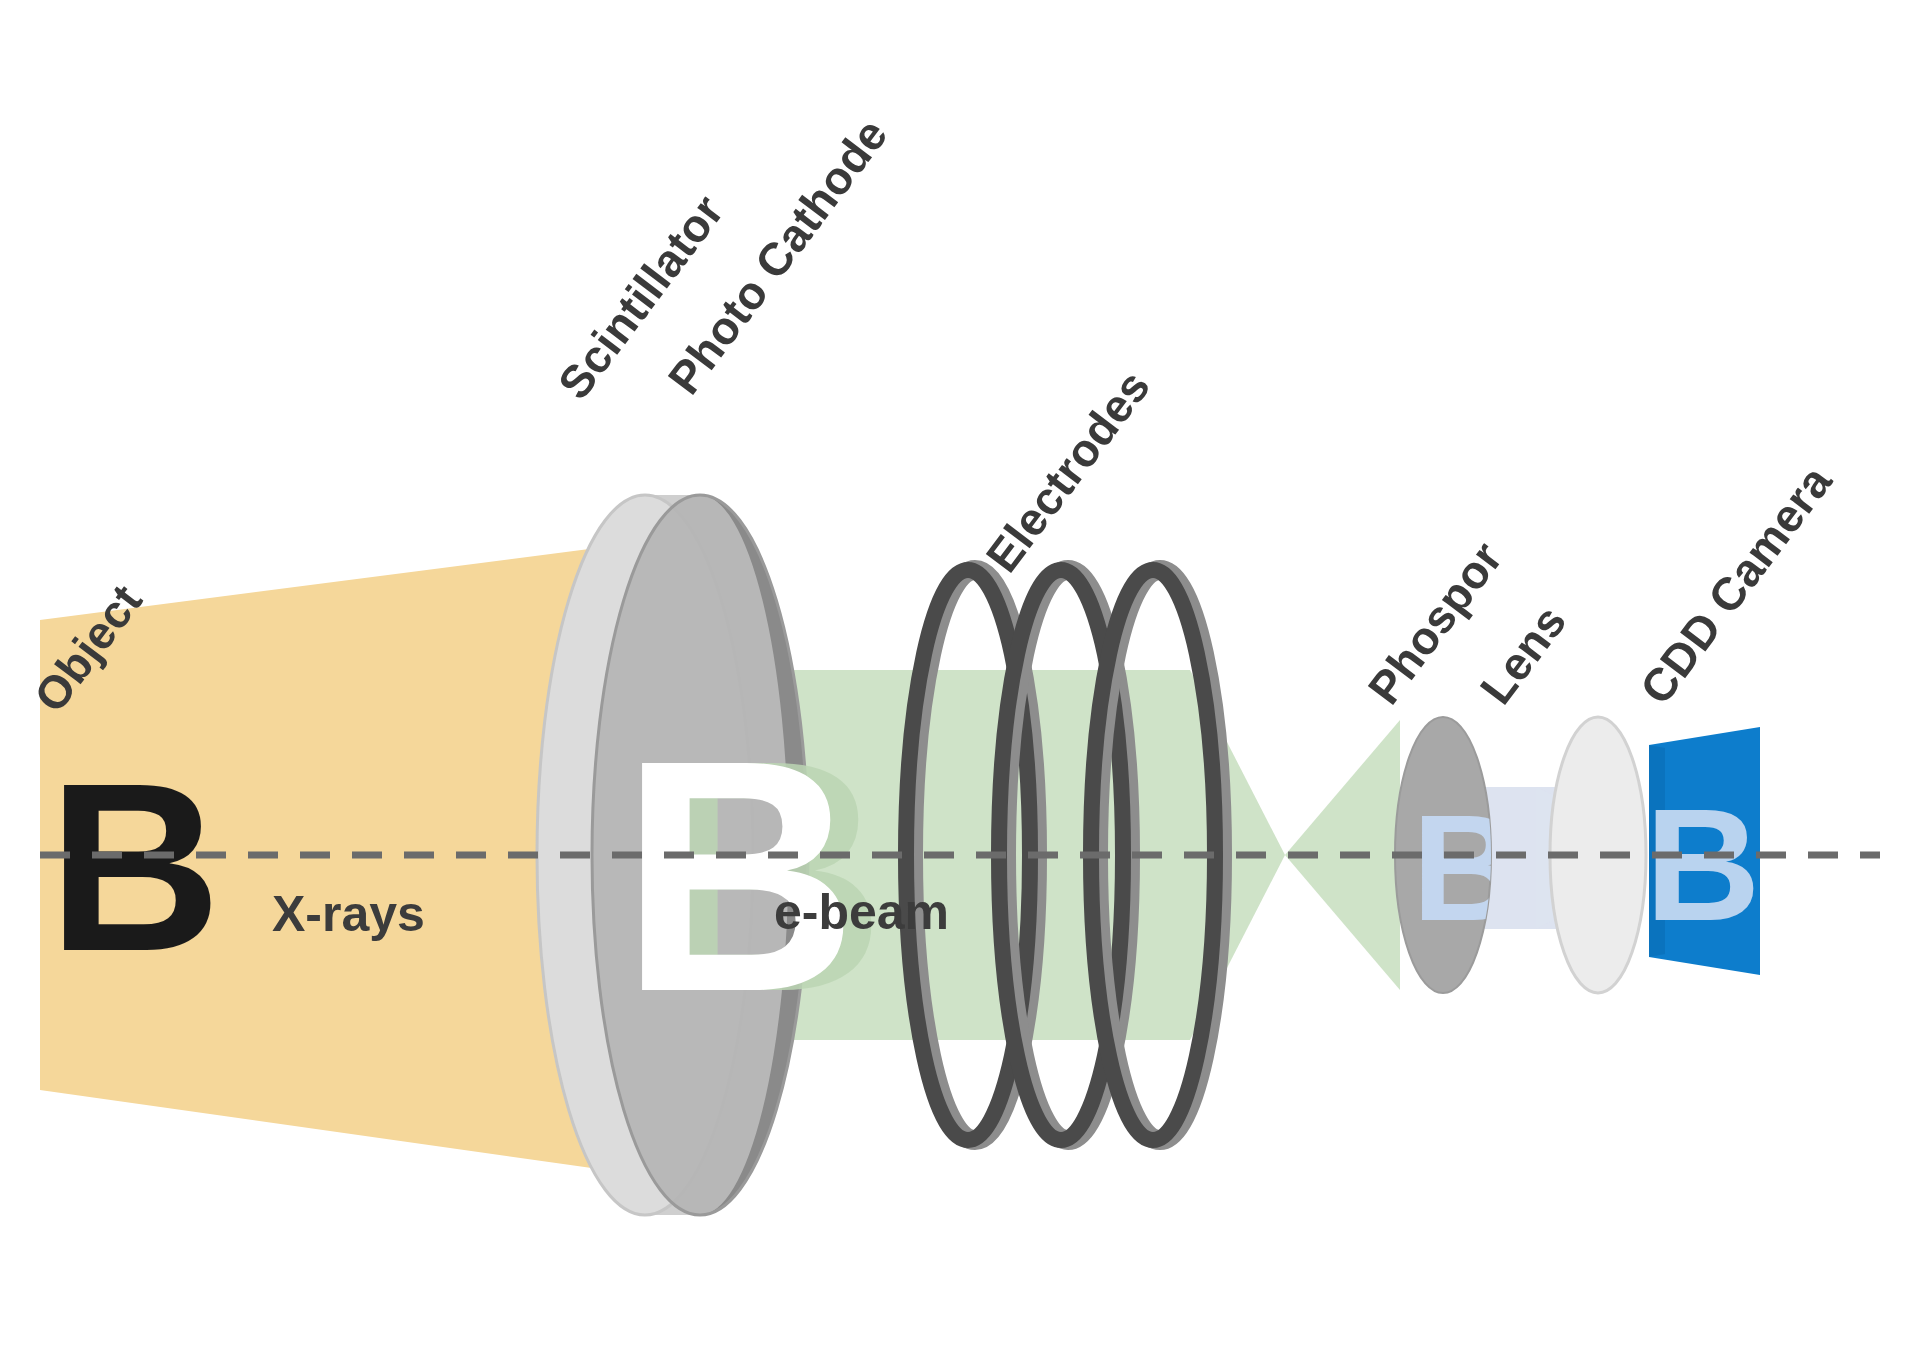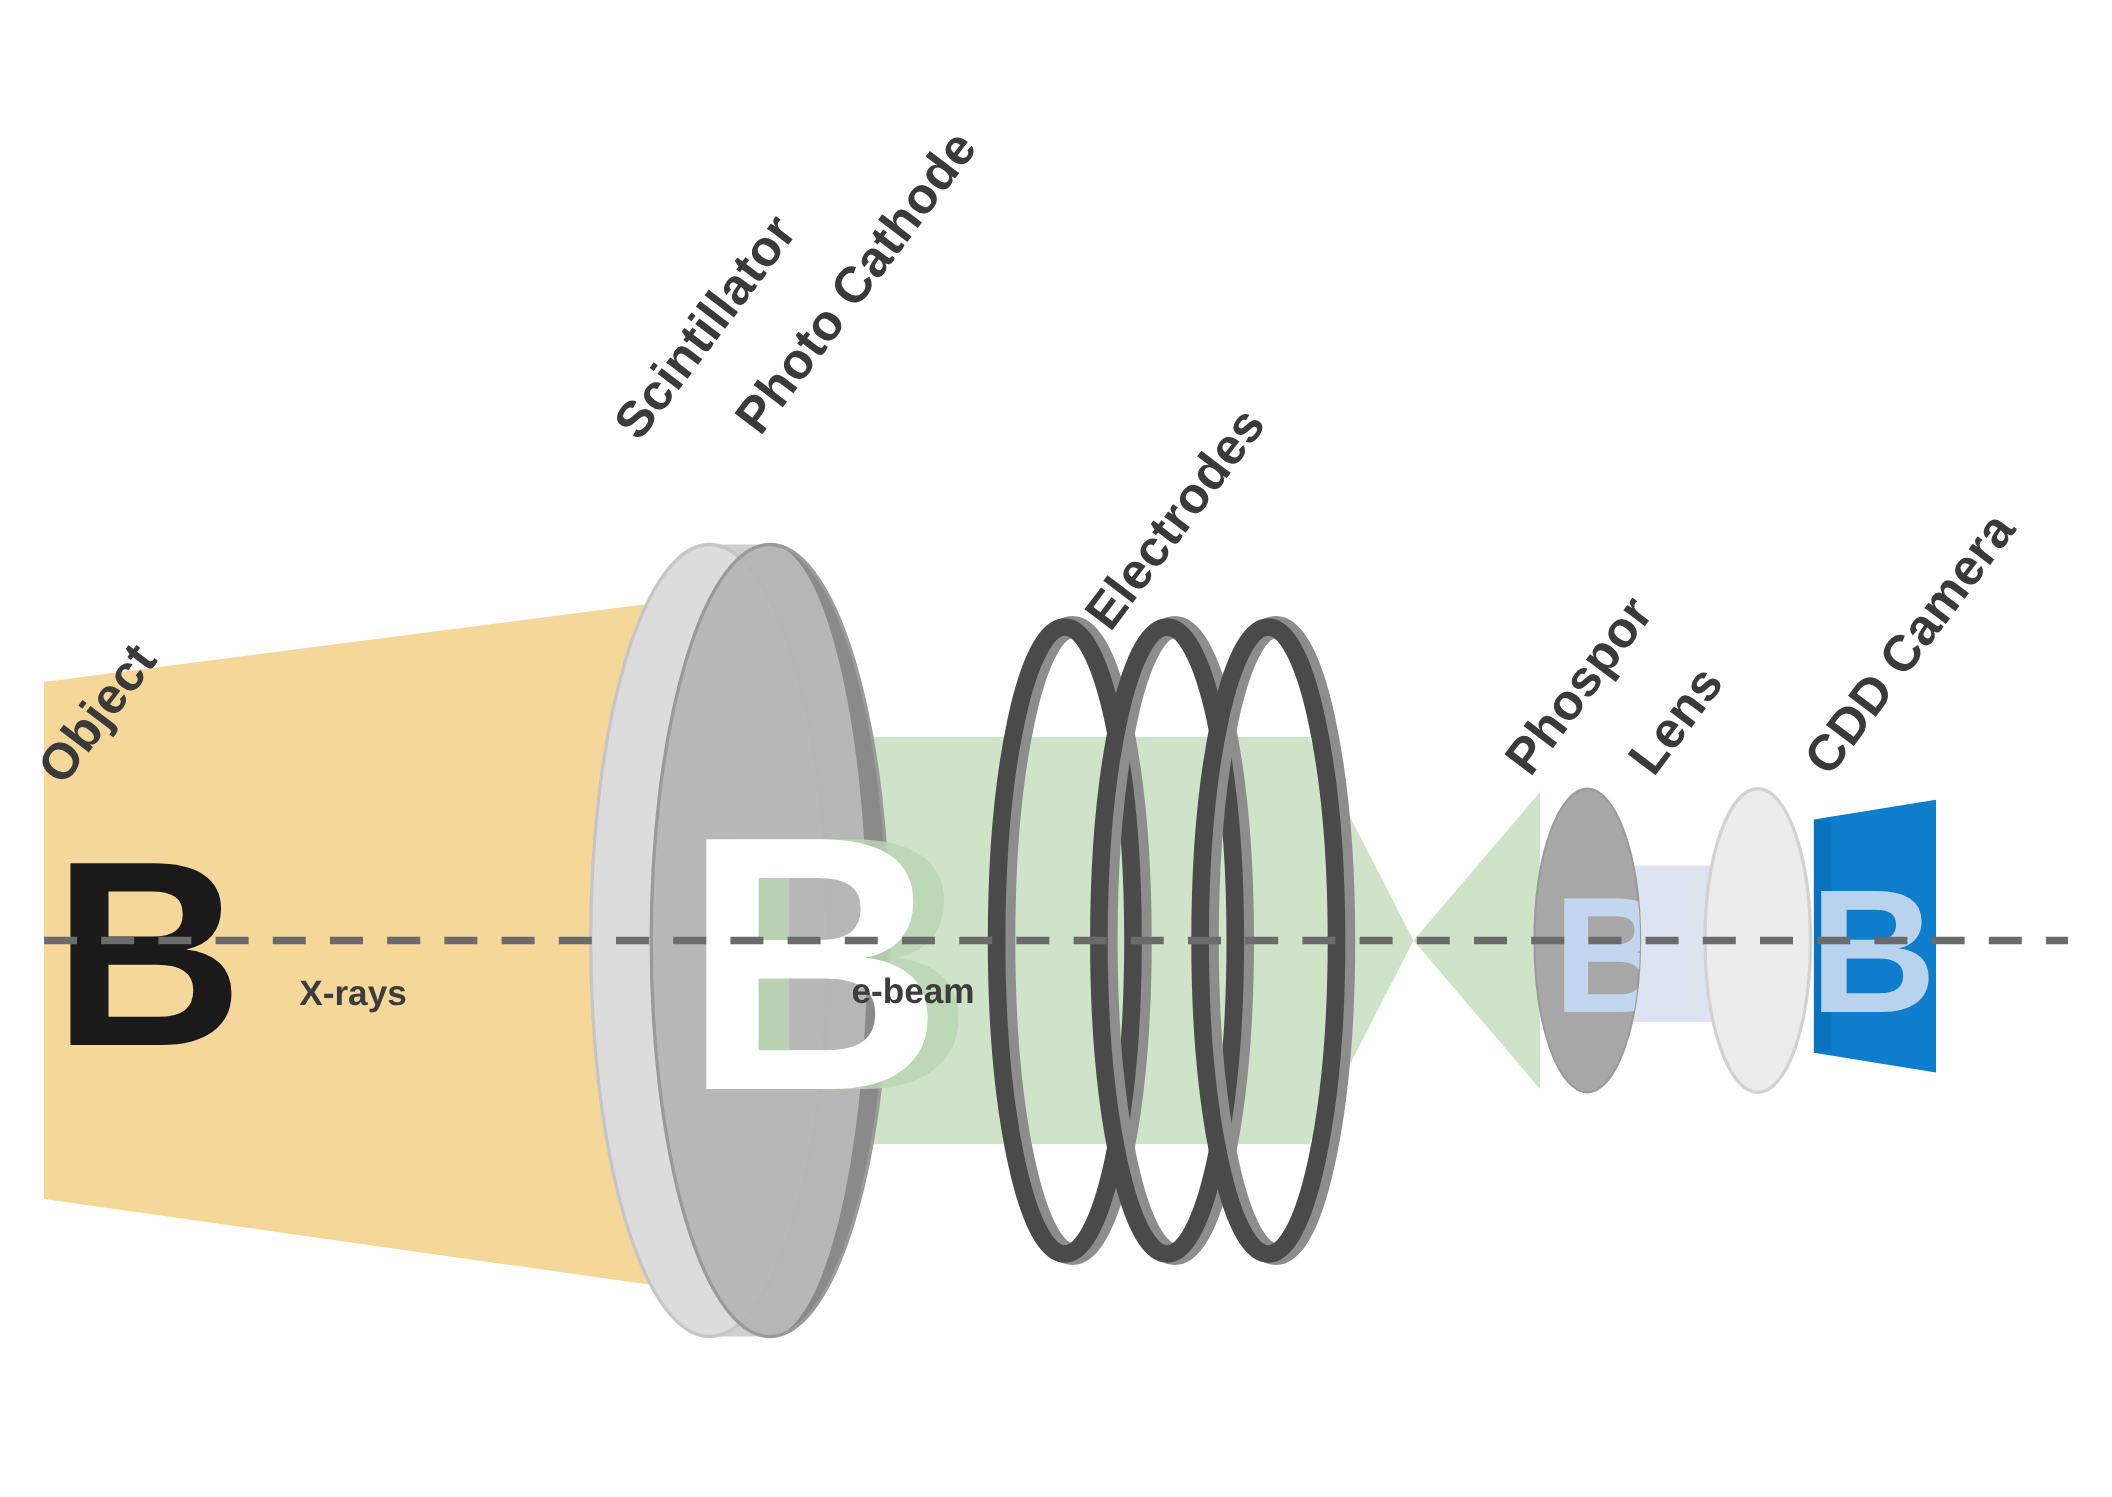--- a/index.html
+++ b/index.html
@@ -36,21 +36,21 @@
   }
   .lbl.rot {
     transform: rotate(-53deg);
   }
   .inline-lbl {
     position: absolute;
     white-space: nowrap;
     color: #3c3c3c;
     font-family: "Liberation Sans", sans-serif;
     font-weight: 600;
-    font-size: 32px;
+    font-size: 50px;
   }
 </style>
 </head>
 <body>
 
 <div id="stage">
 
   <svg class="diagram" viewBox="0 0 1920 1361">
     <defs>
       <clipPath id="clip-photocathode">

